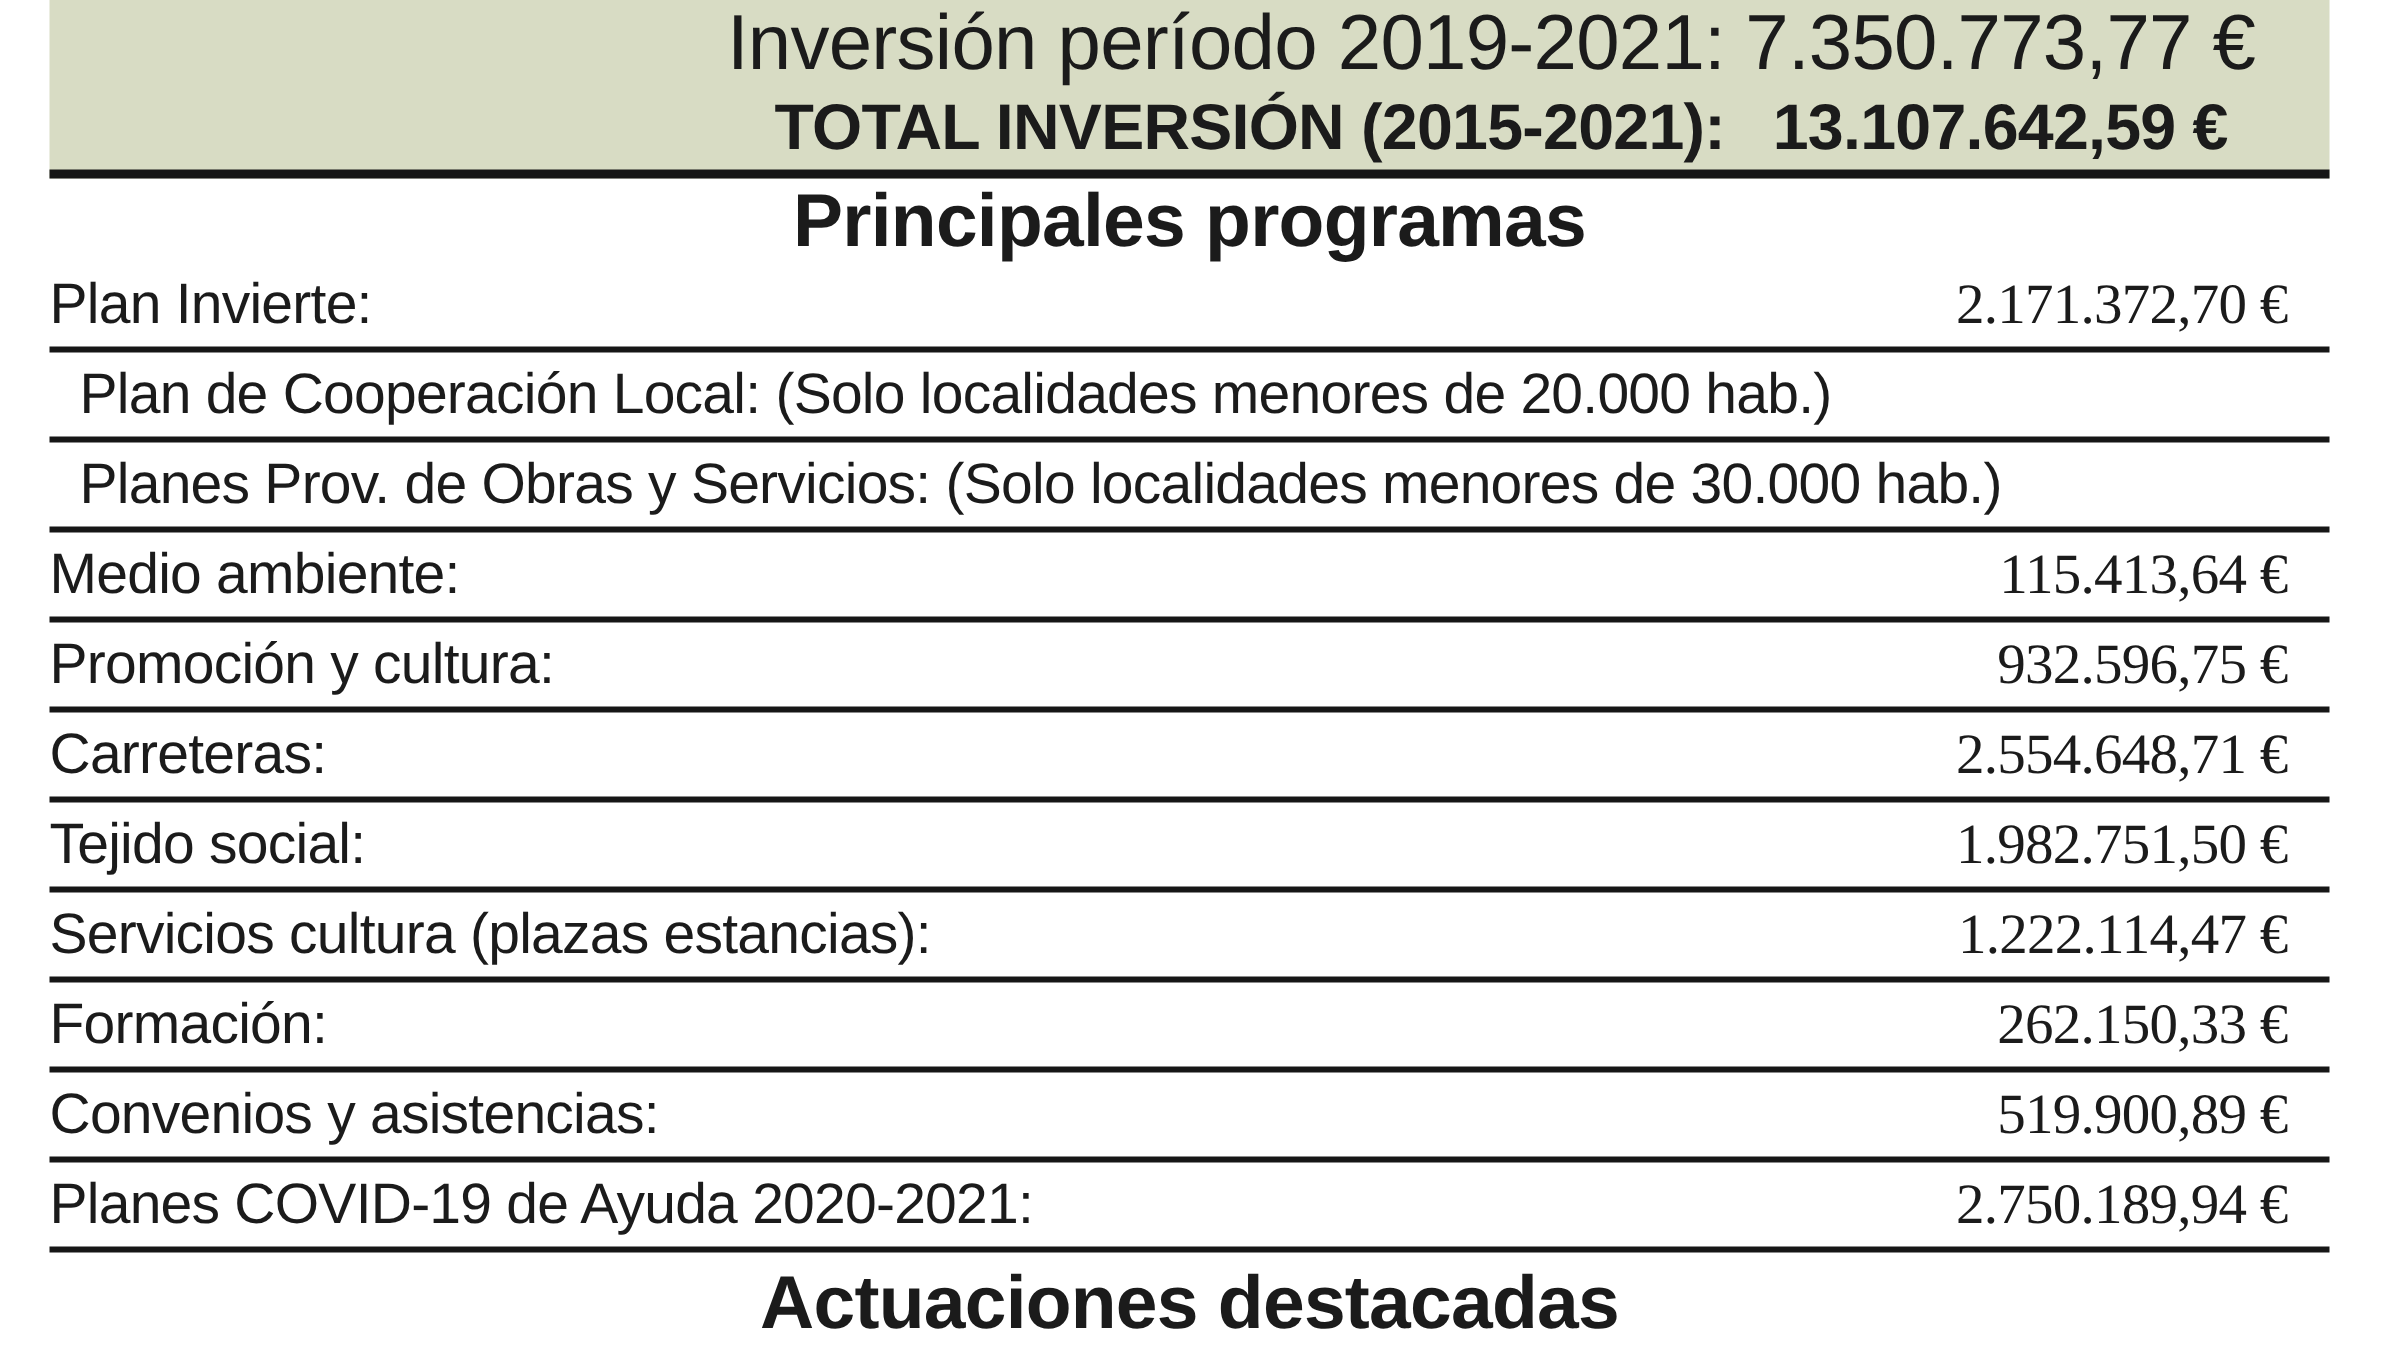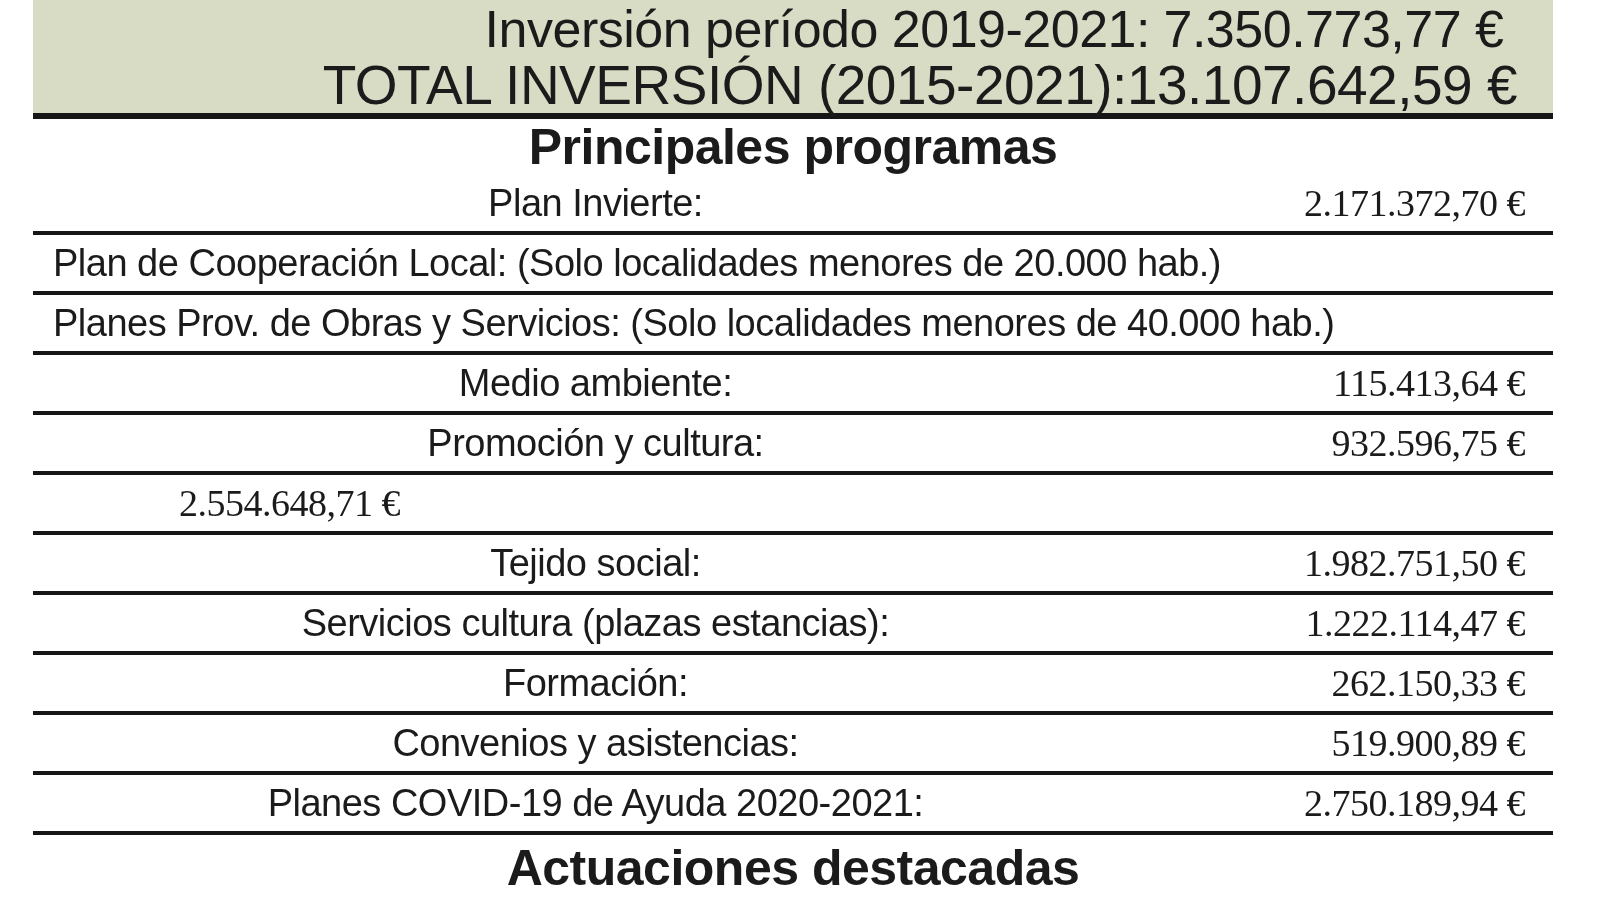--- a/index.html
+++ b/index.html
@@ -27,22 +27,22 @@
     border-bottom: 6px solid var(--line, #161616);
   }
   .g-row {
     display: flex;
     align-items: center;
     height: 57px;
     font-size: 52px;
   }
   .g-row.bold {
     height: 56px;
-    font-size: 55px;
-    font-weight: normal;
+    font-size: 43px;
+    font-weight: bold;
   }
   .g-label {
     flex: 1 1 auto;
     text-align: right;
     white-space: nowrap;
   }
   .g-value {
     flex: 0 0 367px;
     padding-right: 36px;
     text-align: center;
@@ -67,21 +67,21 @@
   }
   .row.section:last-child {
     height: 65px;
   }
   .row.note {
     padding-left: 20px;
     white-space: nowrap;
   }
   .row .label {
     flex: 1 1 auto;
-    text-align: center;
+    text-align: left;
     white-space: nowrap;
   }
   .row .value {
     flex: 0 0 367px;
     padding-right: 28px;
     text-align: right;
     white-space: nowrap;
     font-family: Liberation Serif, serif;
   }
 </style>
@@ -101,30 +101,31 @@
     </div>
   </div>
 
   <div id="rows">
       <div class="row section">Principales programas</div>
       <div class="row item divider">
         <span class="label">Plan Invierte:</span>
         <span class="value">2.171.372,70 €</span>
       </div>
       <div class="row note divider">Plan de Cooperación Local: (Solo localidades menores de 20.000 hab.)</div>
-      <div class="row note divider">Planes Prov. de Obras y Servicios: (Solo localidades menores de 40.000 hab.)</div>
+      <div class="row note divider">Planes Prov. de Obras y Servicios: (Solo localidades menores de 30.000 hab.)</div>
       <div class="row item divider">
         <span class="label">Medio ambiente:</span>
         <span class="value">115.413,64 €</span>
       </div>
       <div class="row item divider">
         <span class="label">Promoción y cultura:</span>
         <span class="value">932.596,75 €</span>
       </div>
       <div class="row item divider">
+        <span class="label">Carreteras:</span>
         <span class="value">2.554.648,71 €</span>
       </div>
       <div class="row item divider">
         <span class="label">Tejido social:</span>
         <span class="value">1.982.751,50 €</span>
       </div>
       <div class="row item divider">
         <span class="label">Servicios cultura (plazas estancias):</span>
         <span class="value">1.222.114,47 €</span>
       </div>

